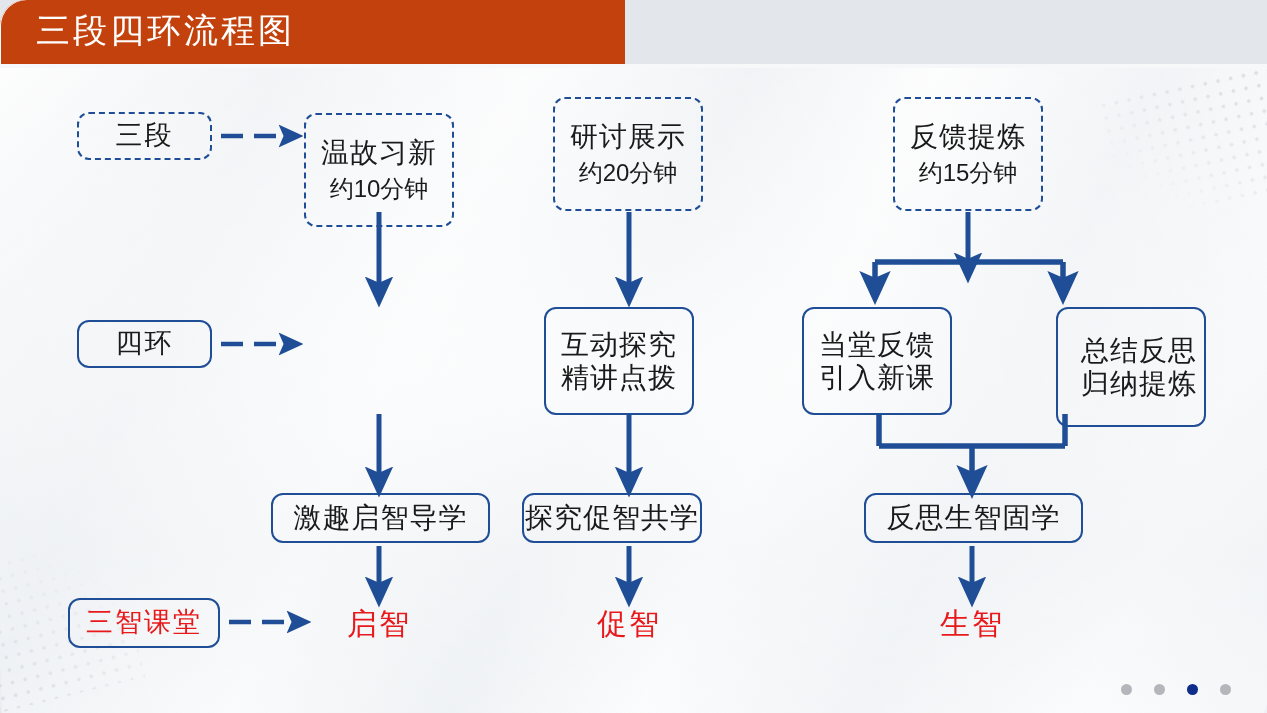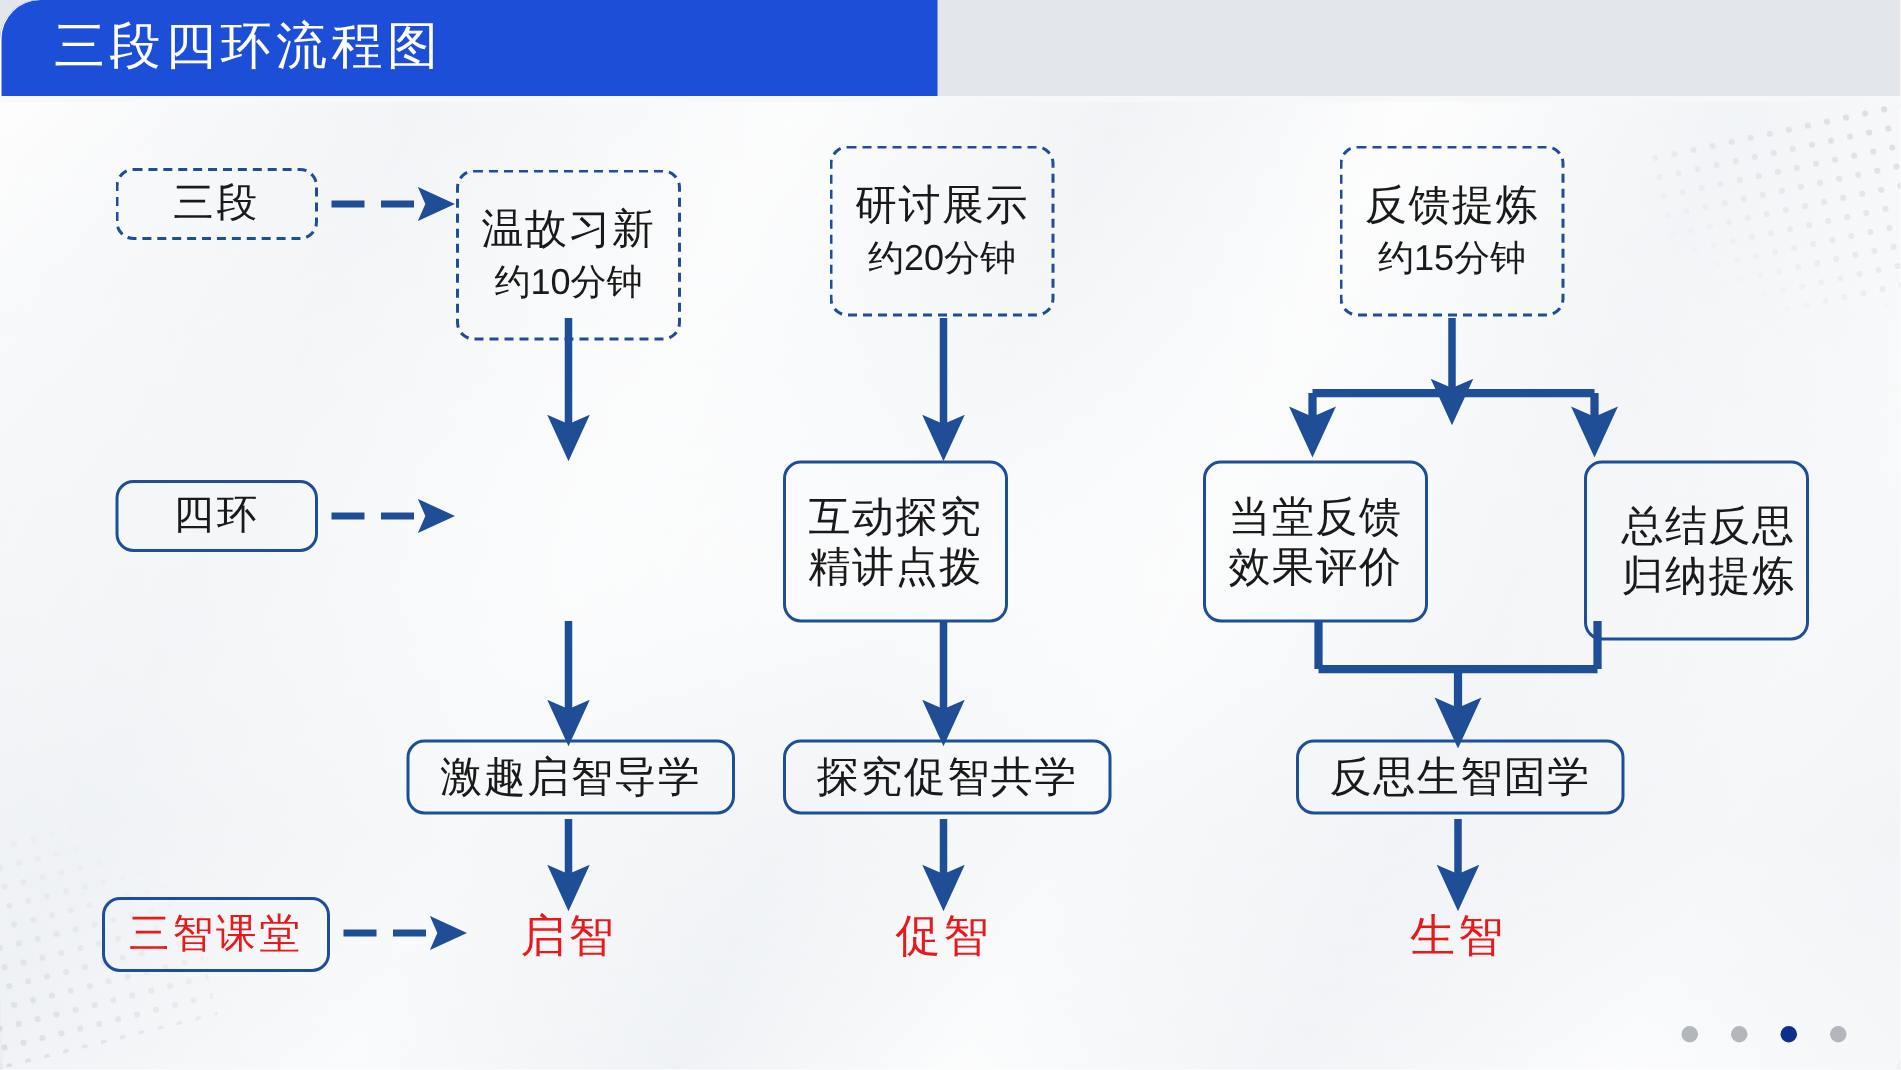--- a/index.html
+++ b/index.html
@@ -58,21 +58,21 @@
             mask-image:linear-gradient(45deg, rgba(0,0,0,.8) 0%, rgba(0,0,0,.4) 48%, rgba(0,0,0,0) 80%);
     opacity:.7;
   }
   
   .header-band{
     position:absolute;left:0;top:0;width:1267px;height:64px;
     background:#e3e7eb;
   }
   .header-bar{
     position:absolute;left:0;top:0;width:625px;height:64px;
-    background:#1d4ed8;
+    background:#c2410c;
     border-top-left-radius:26px;
     box-shadow:1px 0 0 #fff inset;
   }
   .header-bar .title{
     position:absolute;left:36px;top:50%;transform:translateY(-52%);
     color:#ffffff;
     font-family:"DejaVu Serif","Liberation Serif",serif;
     font-size:34px;letter-spacing:3px;font-weight:400;
     white-space:nowrap;
   }
@@ -217,40 +217,40 @@
     <span class="l1">研讨展示</span>
     <span class="sub">约20分钟</span>
   </div>
 
   <div class="node dashed" style="left:893px;top:97px;width:150px;height:114px;">
     <span class="l1">反馈提炼</span>
     <span class="sub">约15分钟</span>
   </div>
 
 
-  <div class="node solid" style="left:522px;top:307px;width:150px;height:108px;">
+  <div class="node solid" style="left:544px;top:307px;width:150px;height:108px;">
     <span class="l1">互动探究</span>
     <span class="l2">精讲点拨</span>
   </div>
 
   <div class="node solid" style="left:802px;top:307px;width:150px;height:108px;">
     <span class="l1">当堂反馈</span>
-    <span class="l2">效果评价</span>
+    <span class="l2">引入新课</span>
   </div>
 
   <div class="node solid" style="left:1056px;top:307px;width:150px;height:120px;padding-left:16px;">
     <span class="l1">总结反思</span>
     <span class="l2">归纳提炼</span>
   </div>
 
   <div class="node solid" style="left:271px;top:493px;width:219px;height:50px;">
     <span class="l1">激趣启智导学</span>
   </div>
 
-  <div class="node solid" style="left:522px;top:493px;width:219px;height:50px;">
+  <div class="node solid" style="left:522px;top:493px;width:180px;height:50px;">
     <span class="l1">探究促智共学</span>
   </div>
 
   <div class="node solid" style="left:864px;top:493px;width:219px;height:50px;">
     <span class="l1">反思生智固学</span>
   </div>
 
   <div class="red-label" style="left:319px;top:602px;width:120px;height:44px;">
     <span>启智</span>
   </div>

